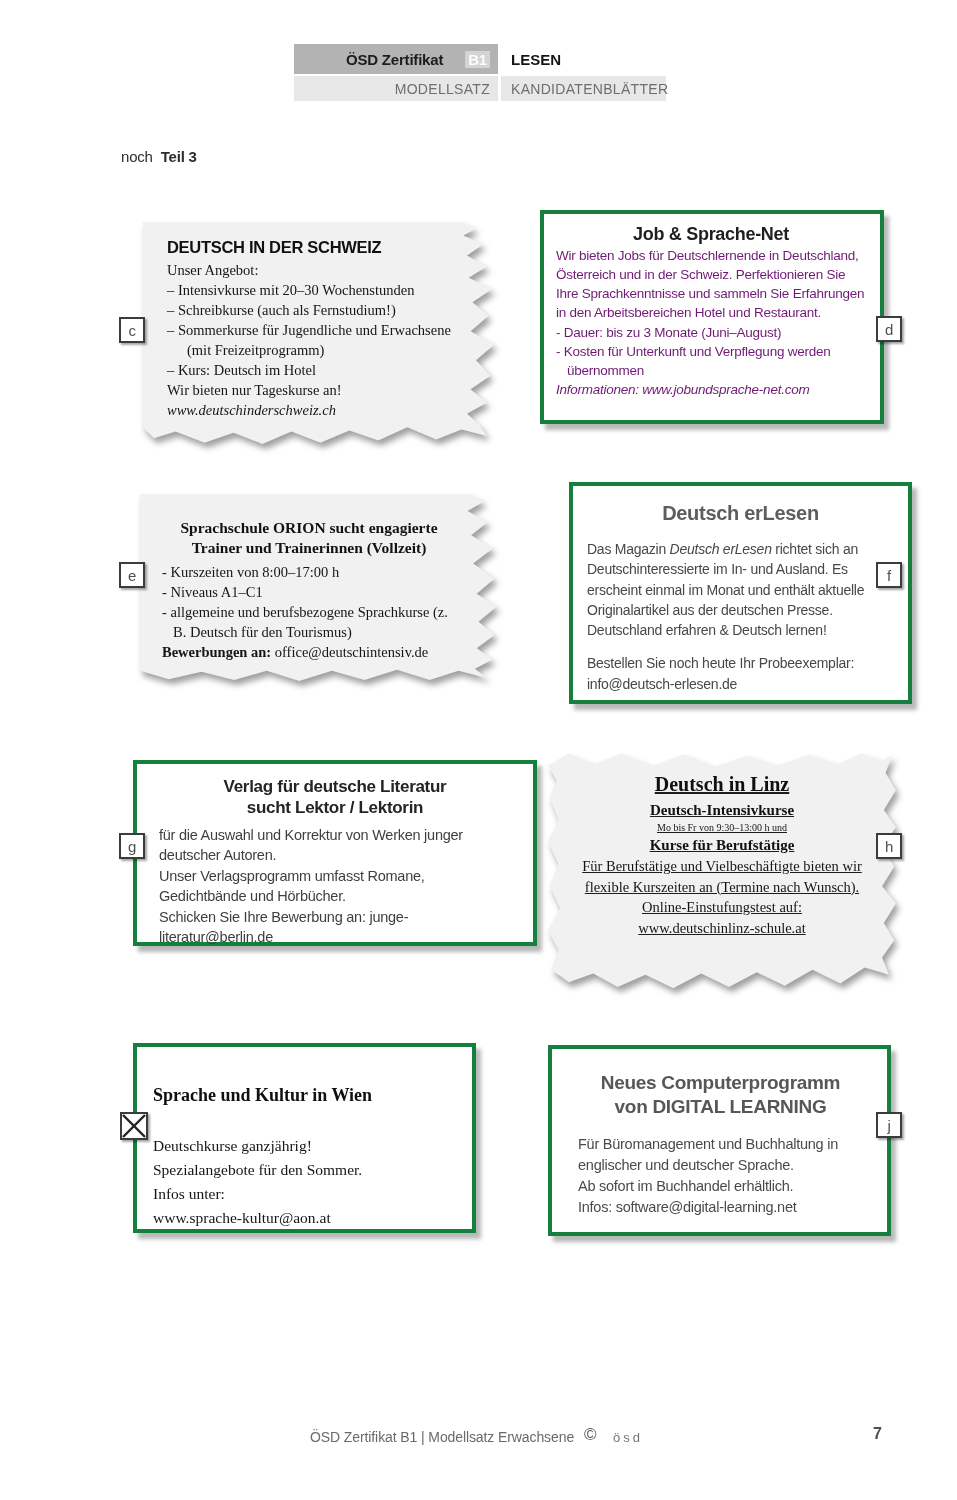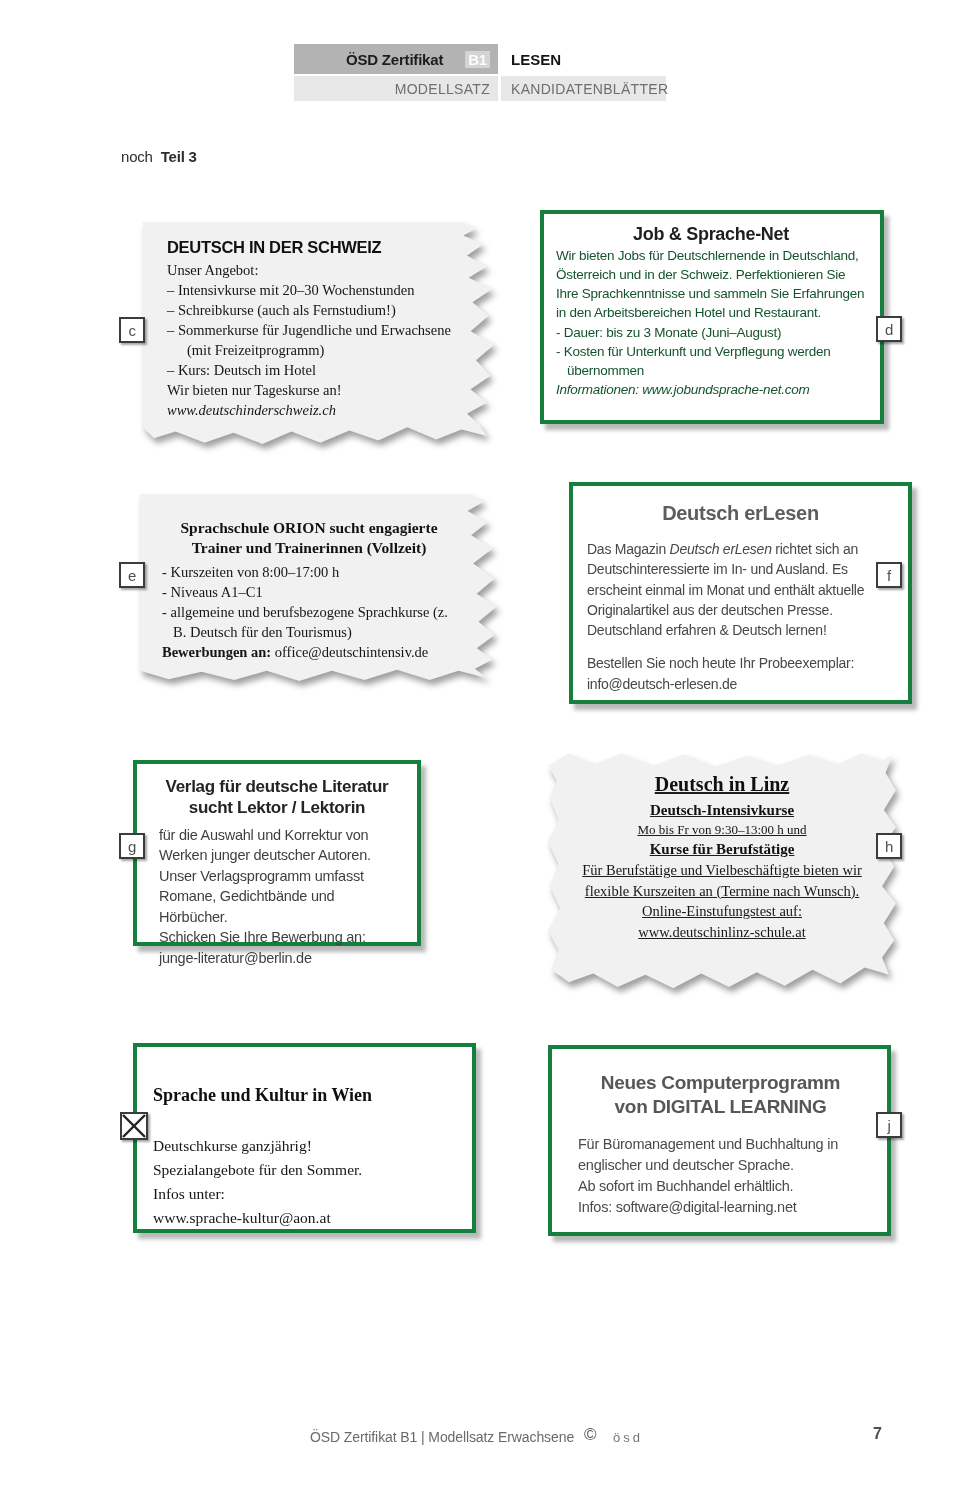--- a/index.html
+++ b/index.html
@@ -47,21 +47,21 @@
             96.5% 30%, 91% 36%, 95.5% 42%, 90.5% 49%, 97% 55%, 92% 62%, 96% 69%, 90.5% 75%, 95% 81%,
             89.5% 86%, 93% 91%, 95% 96%, 88% 93%, 81% 97.5%, 73% 92%, 65% 98%, 57% 93.5%, 49% 99%,
             41% 94%, 33% 99.5%, 25% 94.5%, 17% 99%, 9% 94%, 3% 97%, 0% 92%);
             padding:16px 44px 0 24px; }
   .c-title { font-weight:bold; font-size:16.5px; letter-spacing:-0.3px; color:#111; margin-bottom:3px; }
   .c-body  { font-size:14.5px; line-height:1.38; color:#151515; }
 
   
   .d-inner { padding:10px 14px 0 12px; }
   .d-title { text-align:center; font-weight:bold; font-size:18px; letter-spacing:-0.3px; color:#1f1f1f; margin-bottom:1px; }
-  .d-body  { font-size:13.5px; line-height:1.42; color:#14532d; }
+  .d-body  { font-size:13.5px; line-height:1.42; color:#701a75; }
 
   
   .clip-e { clip-path:polygon(0% 0%, 91% 0%, 95% 4%, 90.5% 9%, 96% 15%, 91.5% 22%, 97.5% 29%, 92% 37%,
             98% 45%, 93% 53%, 98.5% 60%, 93.5% 68%, 98% 75%, 93% 82%, 97.5% 88%, 92.5% 93%, 96% 98%,
             88% 94%, 80% 99%, 71% 93.5%, 62% 99%, 53% 94%, 44% 99.5%, 35% 94%, 26% 99%, 17% 94.5%,
             8% 98.5%, 0% 94%);
             padding:24px 46px 0 22px; }
   .e-title { text-align:center; font-weight:bold; font-size:15.5px; line-height:1.3; color:#121212; }
   .e-body  { font-size:14.5px; line-height:1.38; color:#151515; margin-top:4px; }
 
@@ -79,21 +79,21 @@
   
   .clip-h { clip-path:polygon(0% 8%, 6% 3%, 13% 7.5%, 21% 3%, 30% 8%, 39% 3.5%, 48% 8.5%, 57% 4%,
             66% 8%, 75% 3.5%, 83% 7.5%, 90% 3%, 96% 6%, 99% 3.5%, 97% 11%, 100% 18%, 96.5% 26%,
             100% 33%, 96% 41%, 99.5% 49%, 96% 57%, 100% 64%, 96.5% 72%, 99.5% 79%, 96% 86%, 98% 93%,
             91% 90%, 84% 96.5%, 76% 91%, 68% 97.5%, 60% 92%, 52% 98%, 44% 92.5%, 36% 98.5%, 28% 93%,
             20% 98%, 13% 92.5%, 6% 96%, 1% 91%, 3% 83%, 0% 75%, 3.5% 66%, 0.5% 57%, 3% 48%, 0% 39%,
             3% 30%, 0.5% 21%, 2.5% 14%);
             padding:27px 14px 0 14px; text-align:center; }
   .h-title { font-weight:bold; font-size:20px; color:#101010; margin-bottom:4px; }
   .h-sub   { font-weight:bold; font-size:15px; color:#101010; line-height:1.4; }
-  .h-line  { font-size:13px; line-height:1.4; color:#151515; }
+  .h-line  { font-size:10px; line-height:1.4; color:#151515; }
   .h-body  { font-size:14.5px; line-height:1.42; color:#151515; }
 
   
   .i-inner { padding:38px 16px 0 16px; text-align:left; }
   .i-title { font-weight:bold; font-size:18px; color:#101010; margin-bottom:28px; }
   .i-line  { font-size:15.5px; line-height:1.55; color:#151515; }
 
   
   .j-inner { padding:22px 24px 0 26px; }
   .j-title { text-align:center; font-weight:bold; font-size:19px; letter-spacing:-0.3px; line-height:1.25; color:#575757; margin-bottom:15px; }
@@ -179,21 +179,21 @@
       <div class="f-title">Deutsch erLesen</div>
       <div class="f-body">
         <div><span>Das Magazin </span><span class="ital">Deutsch erLesen</span><span> richtet sich an Deutschinteressierte im In- und Ausland. Es erscheint einmal im Monat und enthält aktuelle Originalartikel aus der deutschen Presse. Deutschland erfahren &amp; Deutsch lernen!</span></div>
         <div class="f-p2">Bestellen Sie noch heute Ihr Probeexemplar:</div>
         <div>info@deutsch-erlesen.de</div>
       </div>
     </div>
   </div>
   <div class="tag" style="left:876px; top:562px;">f</div>
 
-  <div class="rect-box" style="left:133px; top:760px; width:288px; height:186px;">
+  <div class="rect-box" style="left:133px; top:760px; width:404px; height:186px;">
     <div class="g-inner cond">
       <div class="g-title">
         <div>Verlag für deutsche Literatur</div>
         <div>sucht Lektor / Lektorin</div>
       </div>
       <div class="g-body">
         <div>für die Auswahl und Korrektur von Werken junger deutscher Autoren.</div>
         <div>Unser Verlagsprogramm umfasst Romane, Gedichtbände und Hörbücher.</div>
         <div>Schicken Sie Ihre Bewerbung an: junge-literatur@berlin.de</div>
       </div>

